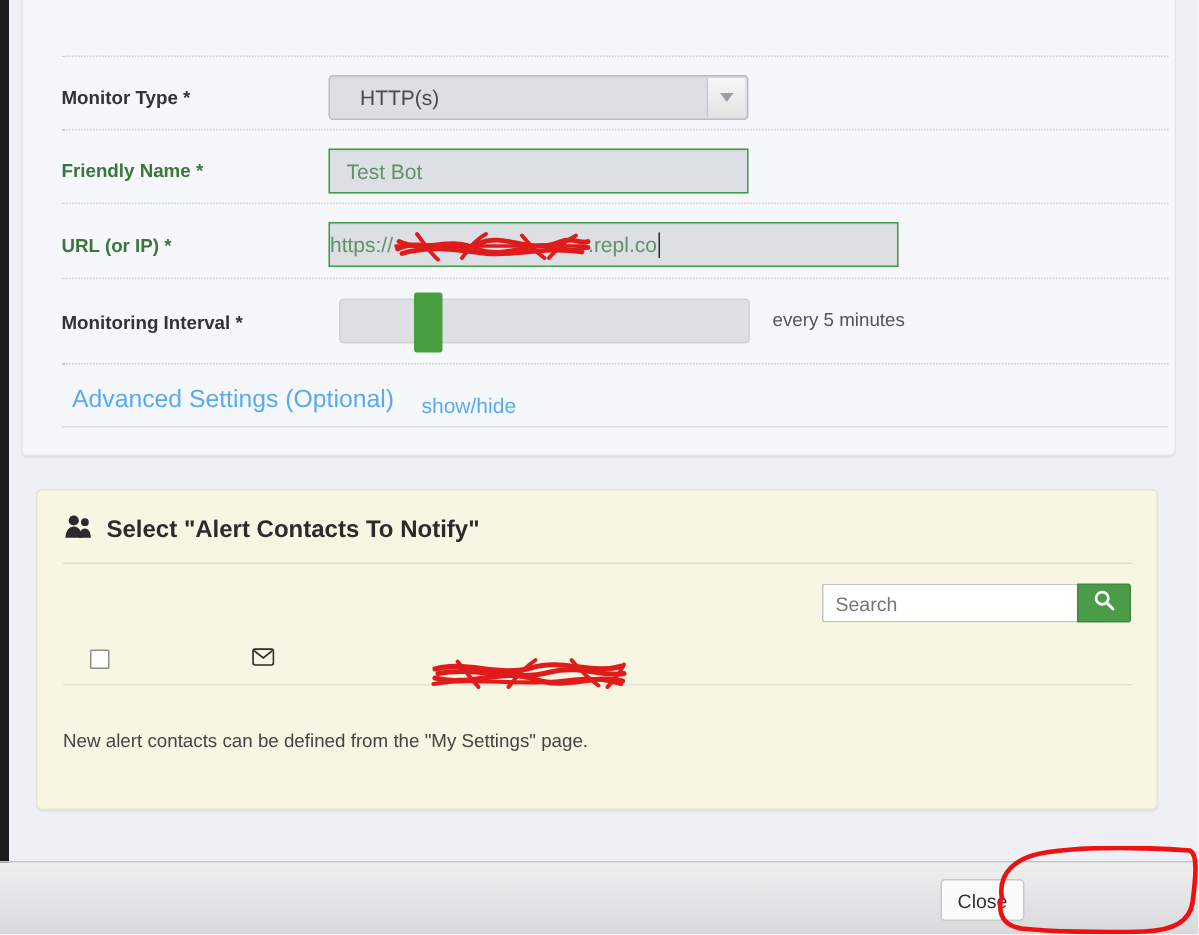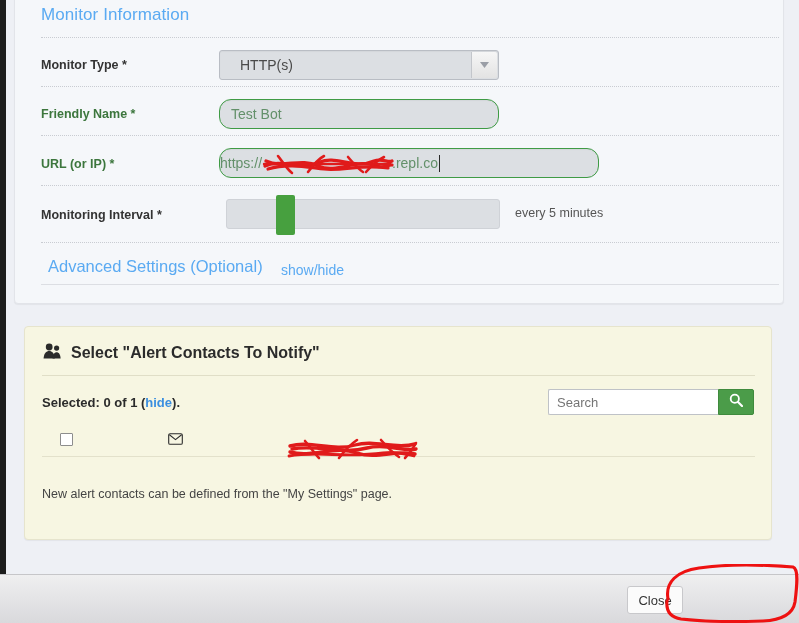--- a/index.html
+++ b/index.html
@@ -105,21 +105,21 @@
   }
   .select-arrow svg { display:block; }
 
   
   .text-input {
     position: absolute;
     left: 204px;
     height: 30px;
     background: #dcdfe3;
     border: 1px solid #3f9b45;
-    border-radius: 12px;
+    border-radius: 0;
     display: flex;
     align-items: center;
     box-shadow: inset 0 1px 1px rgba(0,0,0,.04);
   }
   .text-input .val {
     padding-left: 11px;
     font-size: 14px;
     color: #63906a;
     white-space: nowrap;
   }
@@ -330,21 +330,20 @@
 <body>
 
 <div id="root">
 
   <div class="left-edge"></div>
 
   <div class="modal-body">
 
     <div class="card card-monitor">
 
-      <div class="section-title">Monitor Information</div>
 
       <div class="dotted-sep" style="top:44px;"></div>
 
       <div class="field-label" style="top:65px;">Monitor Type *</div>
       <div class="select-box" style="top:57px;">
         <span class="sel-text">HTTP(s)</span>
         <span class="select-arrow">
           <svg width="9" height="6" viewBox="0 0 9 6">
               <path d="M0 0 L9 0 L4.5 6 Z" fill="#9a9ea6"></path>
             </svg>
@@ -408,21 +407,20 @@
             <path d="M0.6 15.5 C0.9 10.2 3.4 8 6.2 8 C9 8 11.5 10.2 11.8 15.5 Z" fill="#2b2b2b"></path>
             <circle cx="13.6" cy="5.1" r="2.6" fill="#2b2b2b"></circle>
             <path d="M9.6 15.5 C9.9 11.3 11.6 9.3 13.6 9.3 C15.7 9.3 17.4 11.3 17.6 15.5 Z" fill="#2b2b2b"></path>
           </svg>
         </span>
         <span>Select "Alert Contacts To Notify"</span>
       </div>
 
       <div class="alerts-sep"></div>
 
-      <div class="selected-line"><span>Selected: 0 of 1 (</span><a href="#">hide</a><span>).</span></div>
 
       <div class="search-wrap">
         <input class="search-input" type="text" placeholder="Search" style="">
         <div class="search-btn">
           <span>
             <svg width="14" height="14" viewBox="0 0 14 14">
               <circle cx="5.8" cy="5.8" r="4.1" stroke="#ffffff" stroke-width="1.8" fill="none"></circle>
               <path d="M9 9 L13 13" stroke="#ffffff" stroke-width="2.1" stroke-linecap="round"></path>
             </svg>
           </span>

